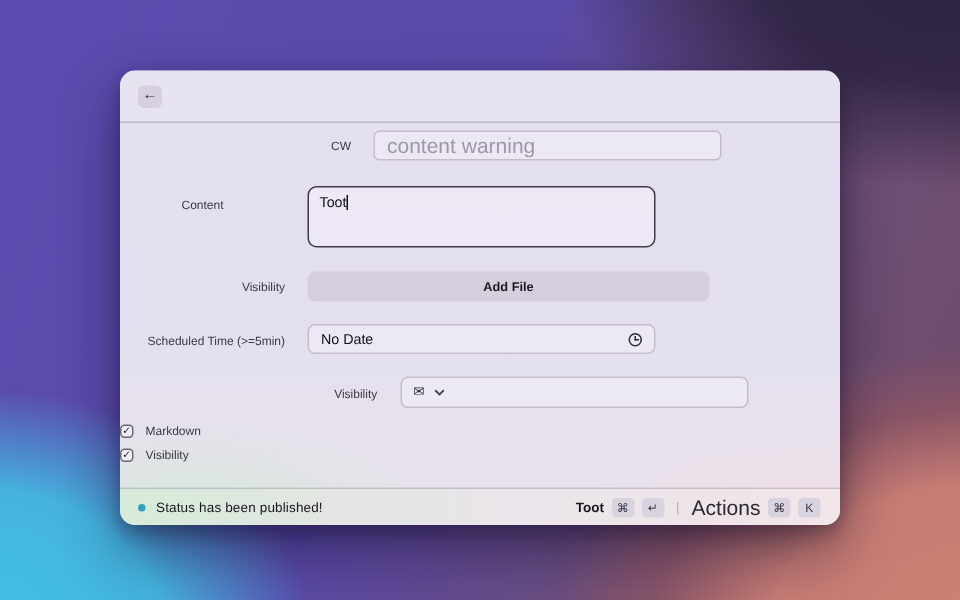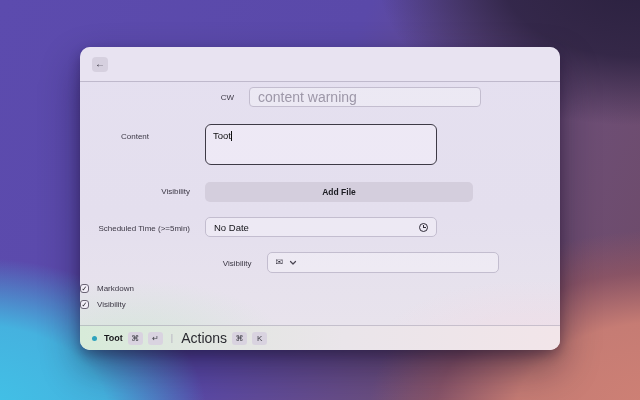--- a/index.html
+++ b/index.html
@@ -214,20 +214,21 @@
         <span class="checkbox">
           <span>✓</span>
         </span>
         <span class="check-label">Visibility</span>
       </div>
 
     </div>
 
     <div class="statusbar">
       <span class="status-dot"></span>
+      <span class="status-msg">Status has been published!</span>
       <div class="sb-right">
         <span class="sb-label">Toot</span>
         <span class="key-badge">⌘</span>
         <span class="key-badge">↵</span>
         <span class="sb-sep">|</span>
         <span class="sb-label-actions">Actions</span>
         <span class="key-badge">⌘</span>
         <span class="key-badge">K</span>
       </div>
     </div>

